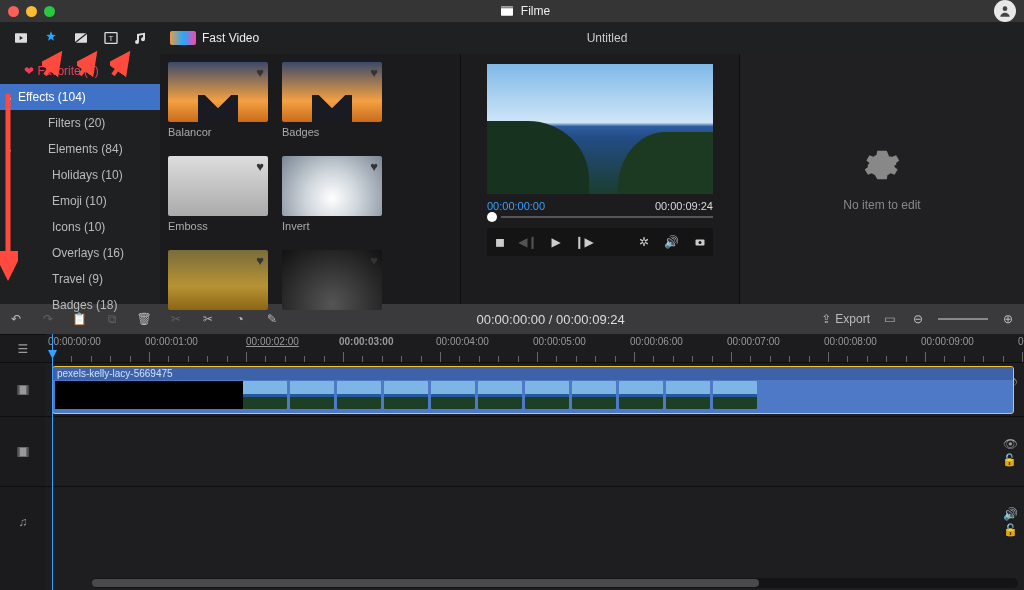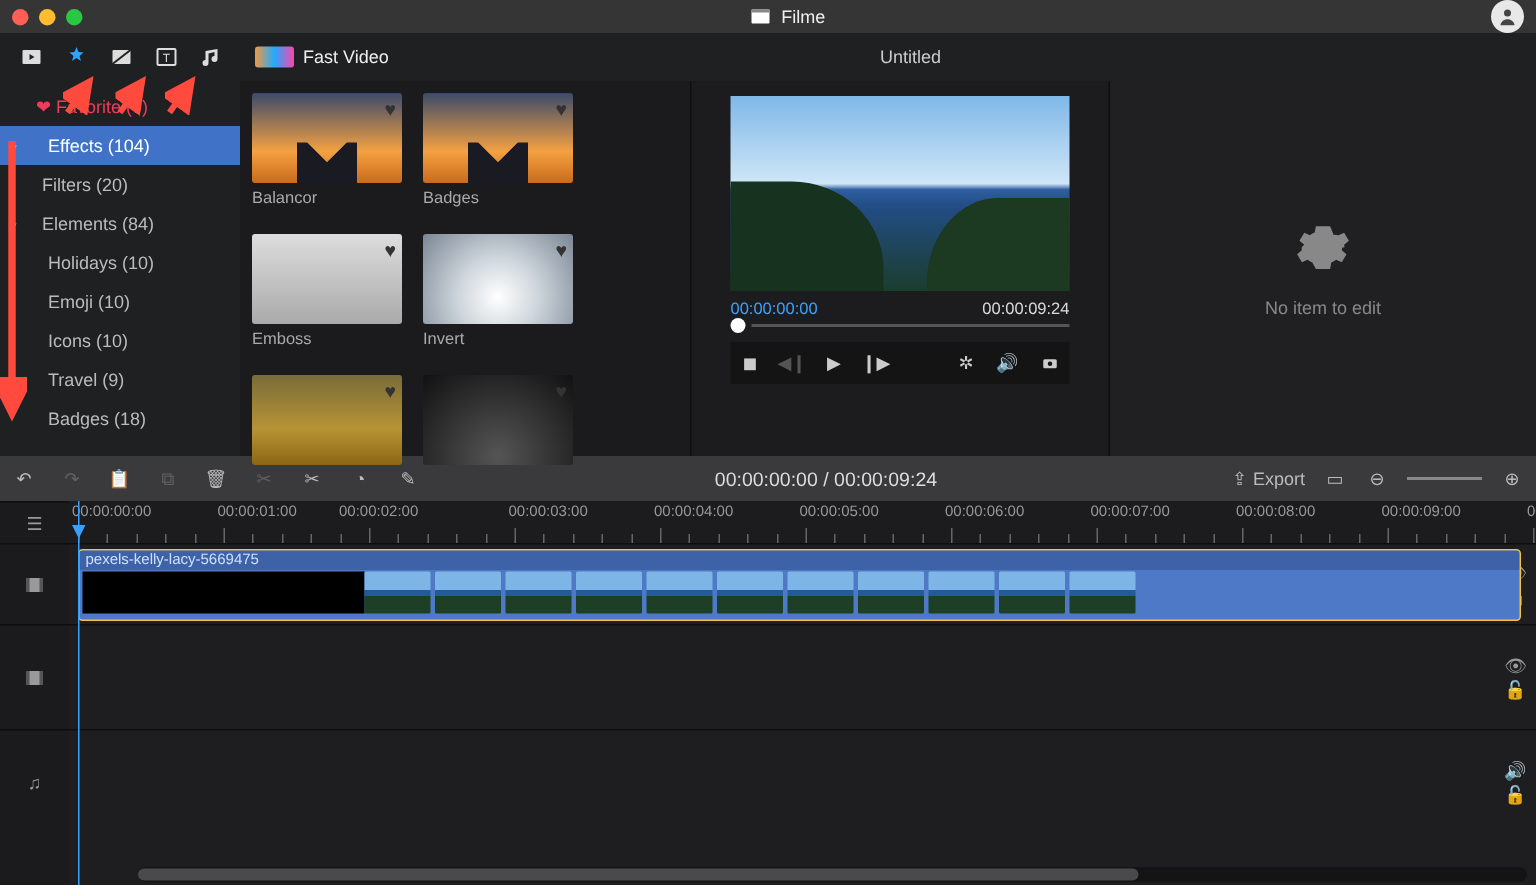--- a/index.html
+++ b/index.html
@@ -21,24 +21,24 @@
   .tbtn{width:30px;height:26px;display:flex;align-items:center;justify-content:center;cursor:pointer;border-radius:3px;color:#ddd}
   .tbtn.active{color:#2aa6ff}
   .fastv{display:flex;align-items:center;gap:6px;margin-left:14px;color:#eee}
   .fvicon{width:26px;height:14px;background:linear-gradient(90deg,#e94,#2af,#f4a);border-radius:2px;display:inline-block}
   .prev-title{position:absolute;left:480px;right:290px;top:22px;height:32px;display:flex;align-items:center;justify-content:center;color:#ccc}
   
   .main{display:flex;height:250px}
   .sidebar{width:160px;background:var(--bg);padding-top:4px}
   .side-item{padding:4px 10px 4px 28px;color:#bbb;cursor:pointer;font-size:12px;position:relative;line-height:18px}
   .side-item.fav{color:var(--heart);padding-left:24px}
-  .side-item.lvl0{padding-left:32px;background:var(--sel);color:#fff}
+  .side-item.lvl0{padding-left:18px;background:var(--sel);color:#fff}
   .side-item.lvl0 .tri,.side-item .tri{position:absolute;left:6px;top:7px;font-size:10px}
-  .side-item.lvl1{padding-left:28px}
-  .side-item.lvl2{padding-left:32px}
+  .side-item.lvl1{padding-left:48px}
+  .side-item.lvl2{padding-left:52px}
   .grid{flex:1;background:#1b1b1d;padding:8px;display:grid;grid-template-columns:102px 102px;grid-auto-rows:88px;gap:6px 12px;align-content:start}
   .thumb{display:flex;flex-direction:column;gap:4px}
   .timg{width:100px;height:60px;border-radius:2px;position:relative;background:#333}
   .fav-i{position:absolute;top:3px;right:4px;color:#333;font-size:13px}
   .tlabel{font-size:11px;color:#aaa}
   .sunset{background:linear-gradient(to top,#c96b1b 0%,#f4a142 35%,#3b4a6a 100%)}
   .sunset::after{content:"";position:absolute;bottom:0;left:30%;width:40%;height:45%;background:linear-gradient(135deg,transparent 49%,#1a1a22 50%),linear-gradient(-135deg,transparent 49%,#1a1a22 50%);}
   .emboss{background:linear-gradient(to bottom,#ddd,#aaa)}
   .invert{background:radial-gradient(circle at 50% 70%,#fff 0%,#cfd6dc 40%,#7a8694 100%)}
   .yellowsky{background:linear-gradient(to top,#8c6614,#b79335 40%,#7a6c3a 100%)}
@@ -185,20 +185,21 @@
 <div class="main">
   <div class="sidebar">
     <div class="side-item fav">❤ <span>Favorite (0)</span></div>
     <div class="side-item lvl0"><span class="tri">▾</span><span>Effects (104)</span></div>
     <div id="side-list">
         <div class="side-item lvl1"><span class="tri"></span><span>Filters (20)</span></div>
         <div class="side-item lvl1"><span class="tri">▾</span><span>Elements (84)</span></div>
         <div class="side-item lvl2"><span>Holidays (10)</span></div>
         <div class="side-item lvl2"><span>Emoji (10)</span></div>
         <div class="side-item lvl2"><span>Icons (10)</span></div>
+        <div class="side-item lvl2"><span>Overlays (16)</span></div>
         <div class="side-item lvl2"><span>Travel (9)</span></div>
         <div class="side-item lvl2"><span>Badges (18)</span></div>
       </div>
   </div>
   <div class="grid" id="grid">
       <div class="thumb">
         <div class="timg sunset">
           <span class="fav-i">♥</span>
         </div>
         <div class="tlabel">Balancor</div>
@@ -336,27 +337,27 @@
         <span class="rtick" style="left: 25.4px;"></span>
         <span class="rtick" style="left: 44.8px;"></span>
         <span class="rtick" style="left: 64.2px;"></span>
         <span class="rtick" style="left: 83.6px;"></span>
         <span class="rlabel" style="left: 103px;">00:00:01:00</span>
         <span class="rtick big" style="left: 103px;"></span>
         <span class="rtick" style="left: 122.4px;"></span>
         <span class="rtick" style="left: 141.8px;"></span>
         <span class="rtick" style="left: 161.2px;"></span>
         <span class="rtick" style="left: 180.6px;"></span>
-        <span class="rlabel" style="left: 184px;">00:00:02:00</span>
+        <span class="rlabel" style="left: 204px; text-decoration: underline;">00:00:02:00</span>
         <span class="rtick big" style="left: 200px;"></span>
         <span class="rtick" style="left: 219.4px;"></span>
         <span class="rtick" style="left: 238.8px;"></span>
         <span class="rtick" style="left: 258.2px;"></span>
         <span class="rtick" style="left: 277.6px;"></span>
-        <span class="rlabel" style="left: 297px;">00:00:03:00</span>
+        <span class="rlabel" style="left: 297px; font-weight: bold;">00:00:03:00</span>
         <span class="rtick big" style="left: 297px;"></span>
         <span class="rtick" style="left: 316.4px;"></span>
         <span class="rtick" style="left: 335.8px;"></span>
         <span class="rtick" style="left: 355.2px;"></span>
         <span class="rtick" style="left: 374.6px;"></span>
         <span class="rlabel" style="left: 394px;">00:00:04:00</span>
         <span class="rtick big" style="left: 394px;"></span>
         <span class="rtick" style="left: 413.4px;"></span>
         <span class="rtick" style="left: 432.8px;"></span>
         <span class="rtick" style="left: 452.2px;"></span>

